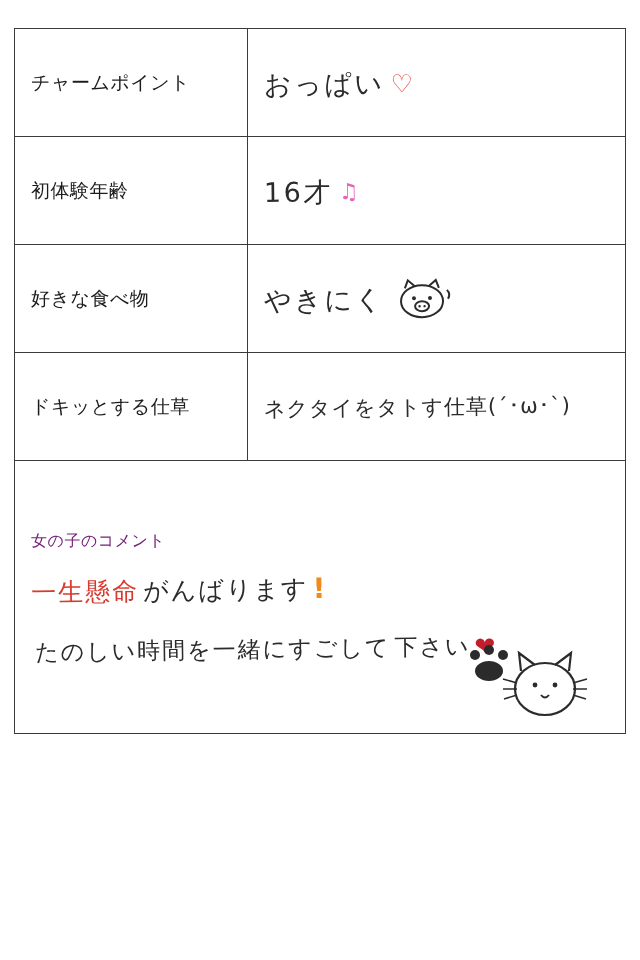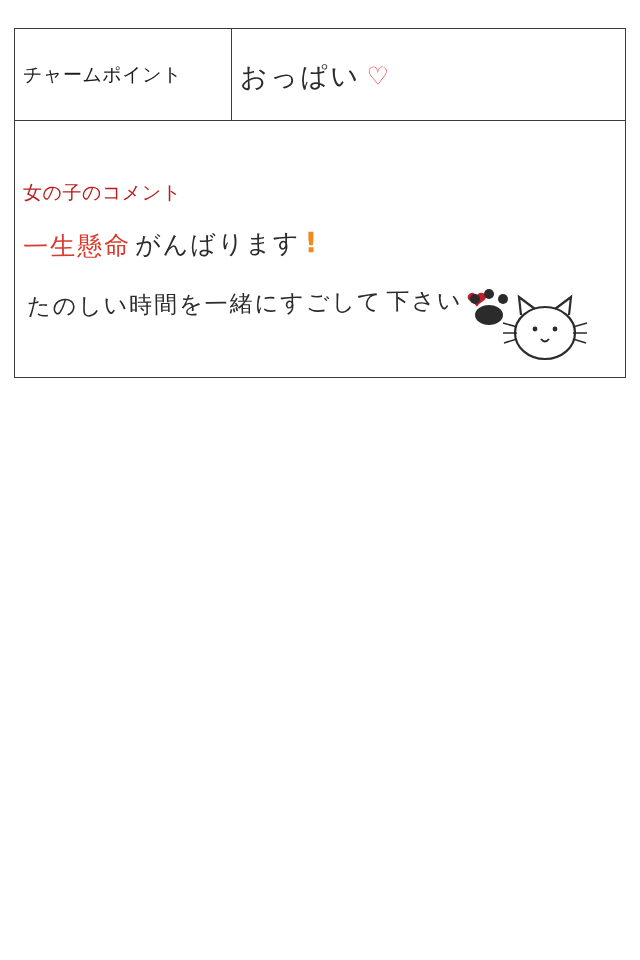--- a/index.html
+++ b/index.html
@@ -27,21 +27,21 @@
     position: absolute;
     left: 14px;
     top: 28px;
     width: 612px;
     border-collapse: collapse;
     table-layout: fixed;
   }
 
   .profile-table td {
     border: 1px solid #3a3a3a;
-    padding: 8px;
+    padding: 16px;
     vertical-align: middle;
   }
 
   .label-cell {
     width: 200px;
     height: 75px;
     padding-left: 14px;
     font-size: 19px;
     letter-spacing: 0.5px;
     color: #1c1c1c;
@@ -92,22 +92,22 @@
   .deco.note { color: #e864b8; font-size: 22px; }
 
   .comment-cell {
     height: 240px;
     vertical-align: top;
     padding: 10px 14px 10px 16px;
     position: relative;
   }
 
   .comment-label {
-    font-size: 19px;
-    color: #b91c1c;
+    font-size: 16px;
+    color: #701a75;
     font-family: "DejaVu Sans", sans-serif;
     letter-spacing: 0.5px;
   }
 
   .comment-line {
     margin-top: 20px;
     font-size: 25px;
     letter-spacing: 2px;
     color: #2b2b2b;
     font-family: "DejaVu Sans", sans-serif;
@@ -153,23 +153,61 @@
           <div class="value-inner">
             <span class="hand">おっぱい</span>
             <span class="deco heart-red">♡</span>
           </div>
         </td>
       </tr>
 
 
 
 
-
-
-
+      <tr>
+        <td class="label-cell">初体験年齢</td>
+        <td class="value-cell">
+          <div class="value-inner">
+            <span class="hand">16才</span>
+            <span class="deco note">♫</span>
+          </div>
+        </td>
+      </tr>
+
+
+      <tr>
+        <td class="label-cell">好きな食べ物</td>
+        <td class="value-cell">
+          <div class="value-inner">
+            <span class="hand">やきにく</span>
+            <span class="pig-doodle">
+              <svg viewBox="0 0 62 42" width="62" height="42">
+                <ellipse cx="31" cy="23" rx="21" ry="16" fill="none" stroke="#2b2b2b" stroke-width="2"></ellipse>
+                <path d="M14 10 L17 2 L24 8" fill="none" stroke="#2b2b2b" stroke-width="2"></path>
+                <path d="M48 10 L45 2 L38 8" fill="none" stroke="#2b2b2b" stroke-width="2"></path>
+                <circle cx="23" cy="20" r="2" fill="#2b2b2b"></circle>
+                <circle cx="39" cy="20" r="2" fill="#2b2b2b"></circle>
+                <ellipse cx="31" cy="28" rx="7" ry="5" fill="none" stroke="#2b2b2b" stroke-width="2"></ellipse>
+                <circle cx="28.5" cy="28" r="1.2" fill="#2b2b2b"></circle>
+                <circle cx="33.5" cy="28" r="1.2" fill="#2b2b2b"></circle>
+                <path d="M56 12 q4 4 1 9" fill="none" stroke="#2b2b2b" stroke-width="2"></path>
+              </svg>
+            </span>
+          </div>
+        </td>
+      </tr>
+
+      <tr>
+        <td class="label-cell">ドキッとする仕草</td>
+        <td class="value-cell">
+          <div class="value-inner">
+            <span class="hand hand-tiny">ネクタイをタトす仕草(´･ω･`)</span>
+          </div>
+        </td>
+      </tr>
 
       <tr>
         <td class="comment-cell" colspan="2">
           <div class="comment-label">女の子のコメント</div>
 
           <div class="comment-line">
             <span class="kanji-red">一生懸命</span>
             <span>がんばります</span>
             <span class="deco excl">!</span>
           </div>

